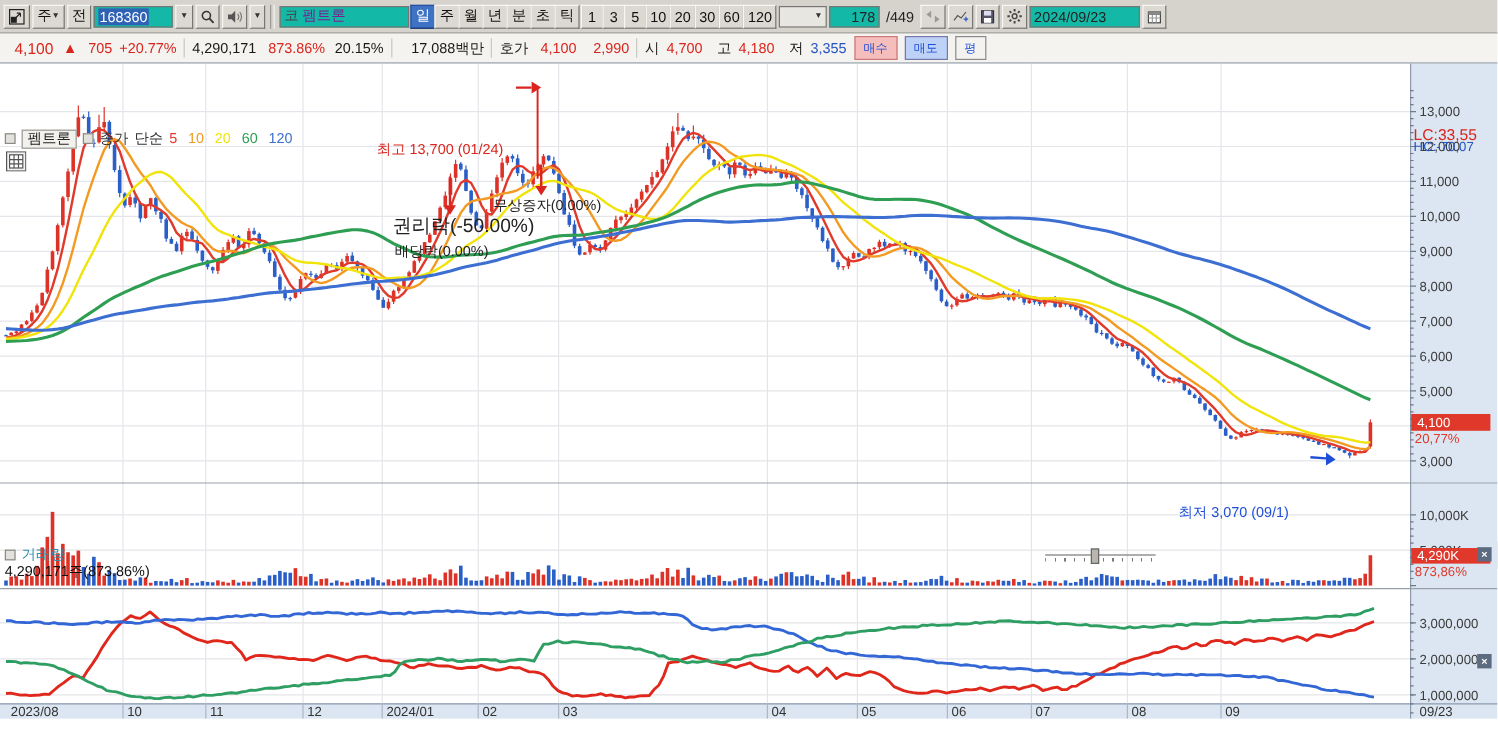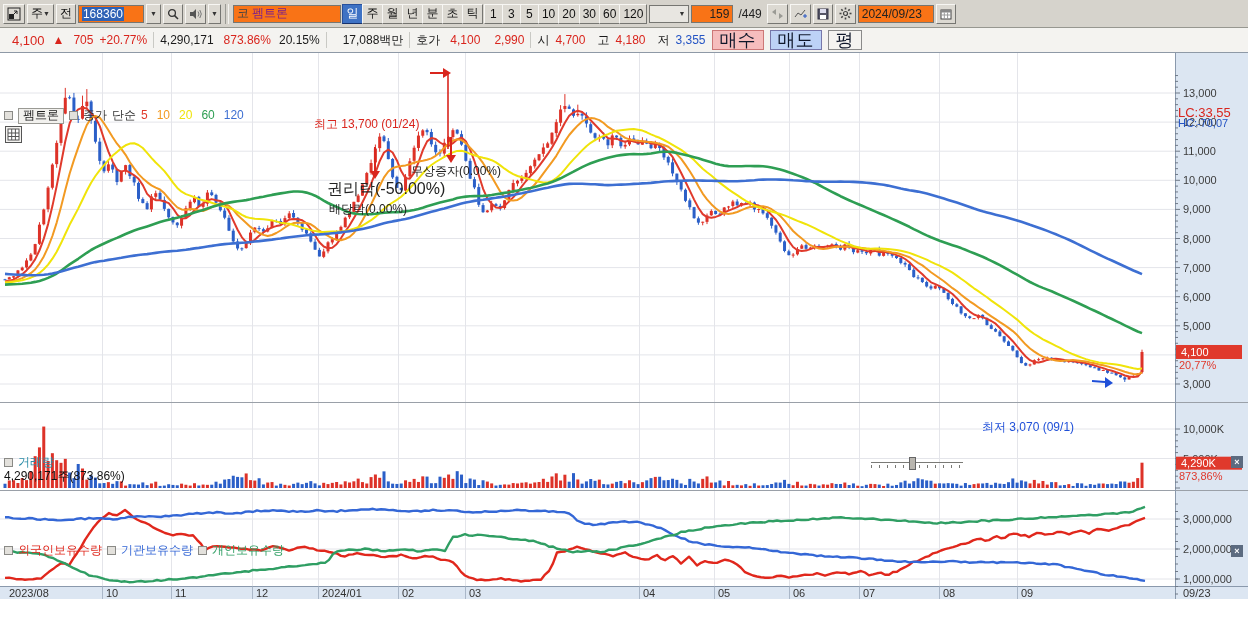--- a/index.html
+++ b/index.html
@@ -7,35 +7,35 @@
        font-family:"Liberation Sans","DejaVu Sans",sans-serif;font-size:12px;color:#222;
        -webkit-font-smoothing:antialiased}
   
   .toolbar{height:27px;background:#d6d3cc;border-bottom:1px solid #979790;
            display:flex;align-items:center;padding:0 3px;gap:2px;white-space:nowrap}
   .tbtn{height:20px;min-width:20px;box-sizing:border-box;background:#dcd9d2;
         border:1px solid;border-color:#f7f6f3 #767672 #767672 #f7f6f3;
         display:inline-flex;align-items:center;justify-content:center;
         padding:0 3px;font-size:12px;color:#111;cursor:default}
   .tbtn.sel{background:#3e72c4;color:#fff;border-color:#27509c #16316b #16316b #27509c}
-  .tfield{height:18px;box-sizing:border-box;background:#f97316;border:1px solid #767672;
+  .tfield{height:18px;box-sizing:border-box;background:#14b8a6;border:1px solid #767672;
           display:inline-flex;align-items:center;padding:0 3px;font-size:12px}
   .caret{font-size:7px;color:#333;line-height:1}
   .tsep{width:2px;height:20px;border-left:1px solid #9a9a94;border-right:1px solid #f3f2ef;margin:0 2px}
   .sel-text{background:#2f62b5;color:#fff;padding:0 1px}
   .grp{display:inline-flex;align-items:center;gap:0}
   .grp .tbtn{margin-left:-1px}
   .purple{color:#7b1f8e}
   
   .infobar{height:24px;background:#f4f3f0;border-bottom:1px solid #8e99a6;
            display:flex;align-items:center;font-size:12px;white-space:nowrap}
   .infobar .isep{width:1px;height:16px;background:#c9c9c4;margin:0 6px}
   .red{color:#d9251d}.blue{color:#2454c4}.blk{color:#1a1a1a}
   .qbtn{height:18px;display:inline-flex;align-items:center;padding:0 7px;margin-left:6px;
-        border:1px solid #8a8a8a;font-size:18px;color:#0f172a}
+        border:1px solid #8a8a8a;font-size:10px;color:#1d4ed8}
   .qbtn.buy{background:#f6bdbd;border-color:#c77;}
   .qbtn.sell{background:#bdd2f6;border-color:#77a;}
   .qbtn.avg{background:#f4f3f0;}
   
   .chart-wrap{position:relative;width:1248px;height:398px}
   .ov{position:absolute;line-height:1.15;white-space:nowrap}
   .legend-row{display:flex;align-items:center;gap:5px;font-size:12px}
   .lsq{width:7px;height:7px;background:#e3e1dc;border:1px solid #8a8a86;display:inline-block}
   .stockbox{border:1px solid #9a9a94;background:#f2f1ee;padding:0 4px;font-size:12px;color:#222}
   .closebox{width:12px;height:12px;background:#5c6b80;color:#fff;font-size:9px;line-height:12px;
@@ -117,21 +117,21 @@
       <span class="tbtn" style="min-width: 19px;">20</span>
       <span class="tbtn" style="min-width: 19px;">30</span>
       <span class="tbtn" style="min-width: 19px;">60</span>
       <span class="tbtn" style="min-width: 19px;">120</span>
     </span>
   <span class="tfield" style="width:40px;background:#e8e6e1">
     <span class="grow"></span>
     <span class="caret">▼</span>
   </span>
   <span class="tfield" style="width:42px;justify-content:flex-end">
-    <span>159</span>
+    <span>178</span>
   </span>
   <span style="margin:16px 3px;color:#222">/449</span>
   <span class="tbtn">
     <svg width="13" height="12" viewBox="0 0 13 12">
         <polygon points="1,4 5,1 5,7" fill="#9a9a94"></polygon>
         <polygon points="12,8 8,5 8,11" fill="#9a9a94"></polygon>
       </svg>
   </span>
   <span class="tbtn">
     <svg width="13" height="12" viewBox="0 0 13 12">
@@ -154,21 +154,21 @@
           <line x1="6.5" y1="10.5" x2="6.5" y2="12.5"></line>
           <line x1="0.5" y1="6.5" x2="2.5" y2="6.5"></line>
           <line x1="10.5" y1="6.5" x2="12.5" y2="6.5"></line>
           <line x1="2.3" y1="2.3" x2="3.7" y2="3.7"></line>
           <line x1="9.3" y1="9.3" x2="10.7" y2="10.7"></line>
           <line x1="2.3" y1="10.7" x2="3.7" y2="9.3"></line>
           <line x1="9.3" y1="3.7" x2="10.7" y2="2.3"></line>
         </g>
       </svg>
   </span>
-  <span class="tfield" style="width:76px">
+  <span class="tfield" style="width:92px">
     <span>2024/09/23</span>
   </span>
   <span class="tbtn">
     <svg width="12" height="12" viewBox="0 0 12 12">
         <rect x="1" y="2" width="10" height="9" fill="#fff" stroke="#444"></rect>
         <rect x="1" y="2" width="10" height="2.5" fill="#888"></rect>
         <g stroke="#999">
           <line x1="1" y1="7" x2="11" y2="7"></line>
           <line x1="4.3" y1="4.5" x2="4.3" y2="11"></line>
           <line x1="7.6" y1="4.5" x2="7.6" y2="11"></line>
@@ -1248,28 +1248,20 @@
 
   
   <div class="ov legend-row" style="left:4px;top:403px">
     <span class="lsq"></span>
     <span style="color:#2d8da8">거래량</span>
   </div>
   <div class="ov" style="left:4px;top:417px;color:#111">4,290,171주(873.86%)</div>
   <div class="ov closebox" style="left:1231px;top:403px">×</div>
 
   
-  <div class="ov legend-row" id="hold-legend" style="left:4px;top:491px">
-      <span class="lsq"></span>
-      <span style="color: rgb(224, 39, 28);">외국인보유수량</span>
-      <span class="lsq"></span>
-      <span style="color: rgb(52, 103, 214);">기관보유수량</span>
-      <span class="lsq"></span>
-      <span style="color: rgb(47, 158, 99);">개인보유수량</span>
-    </div>
   <div class="ov closebox" style="left:1231px;top:492px">×</div>
 </div>
 
 <div class="bottombar">
   <span class="bbtn">◀</span>
   <span class="grow"></span>
   <span class="bbtn">▶</span>
   <span class="bbtn">◀◀</span>
   <span class="bbtn">■</span>
   <span class="bbtn">▶▶</span>

